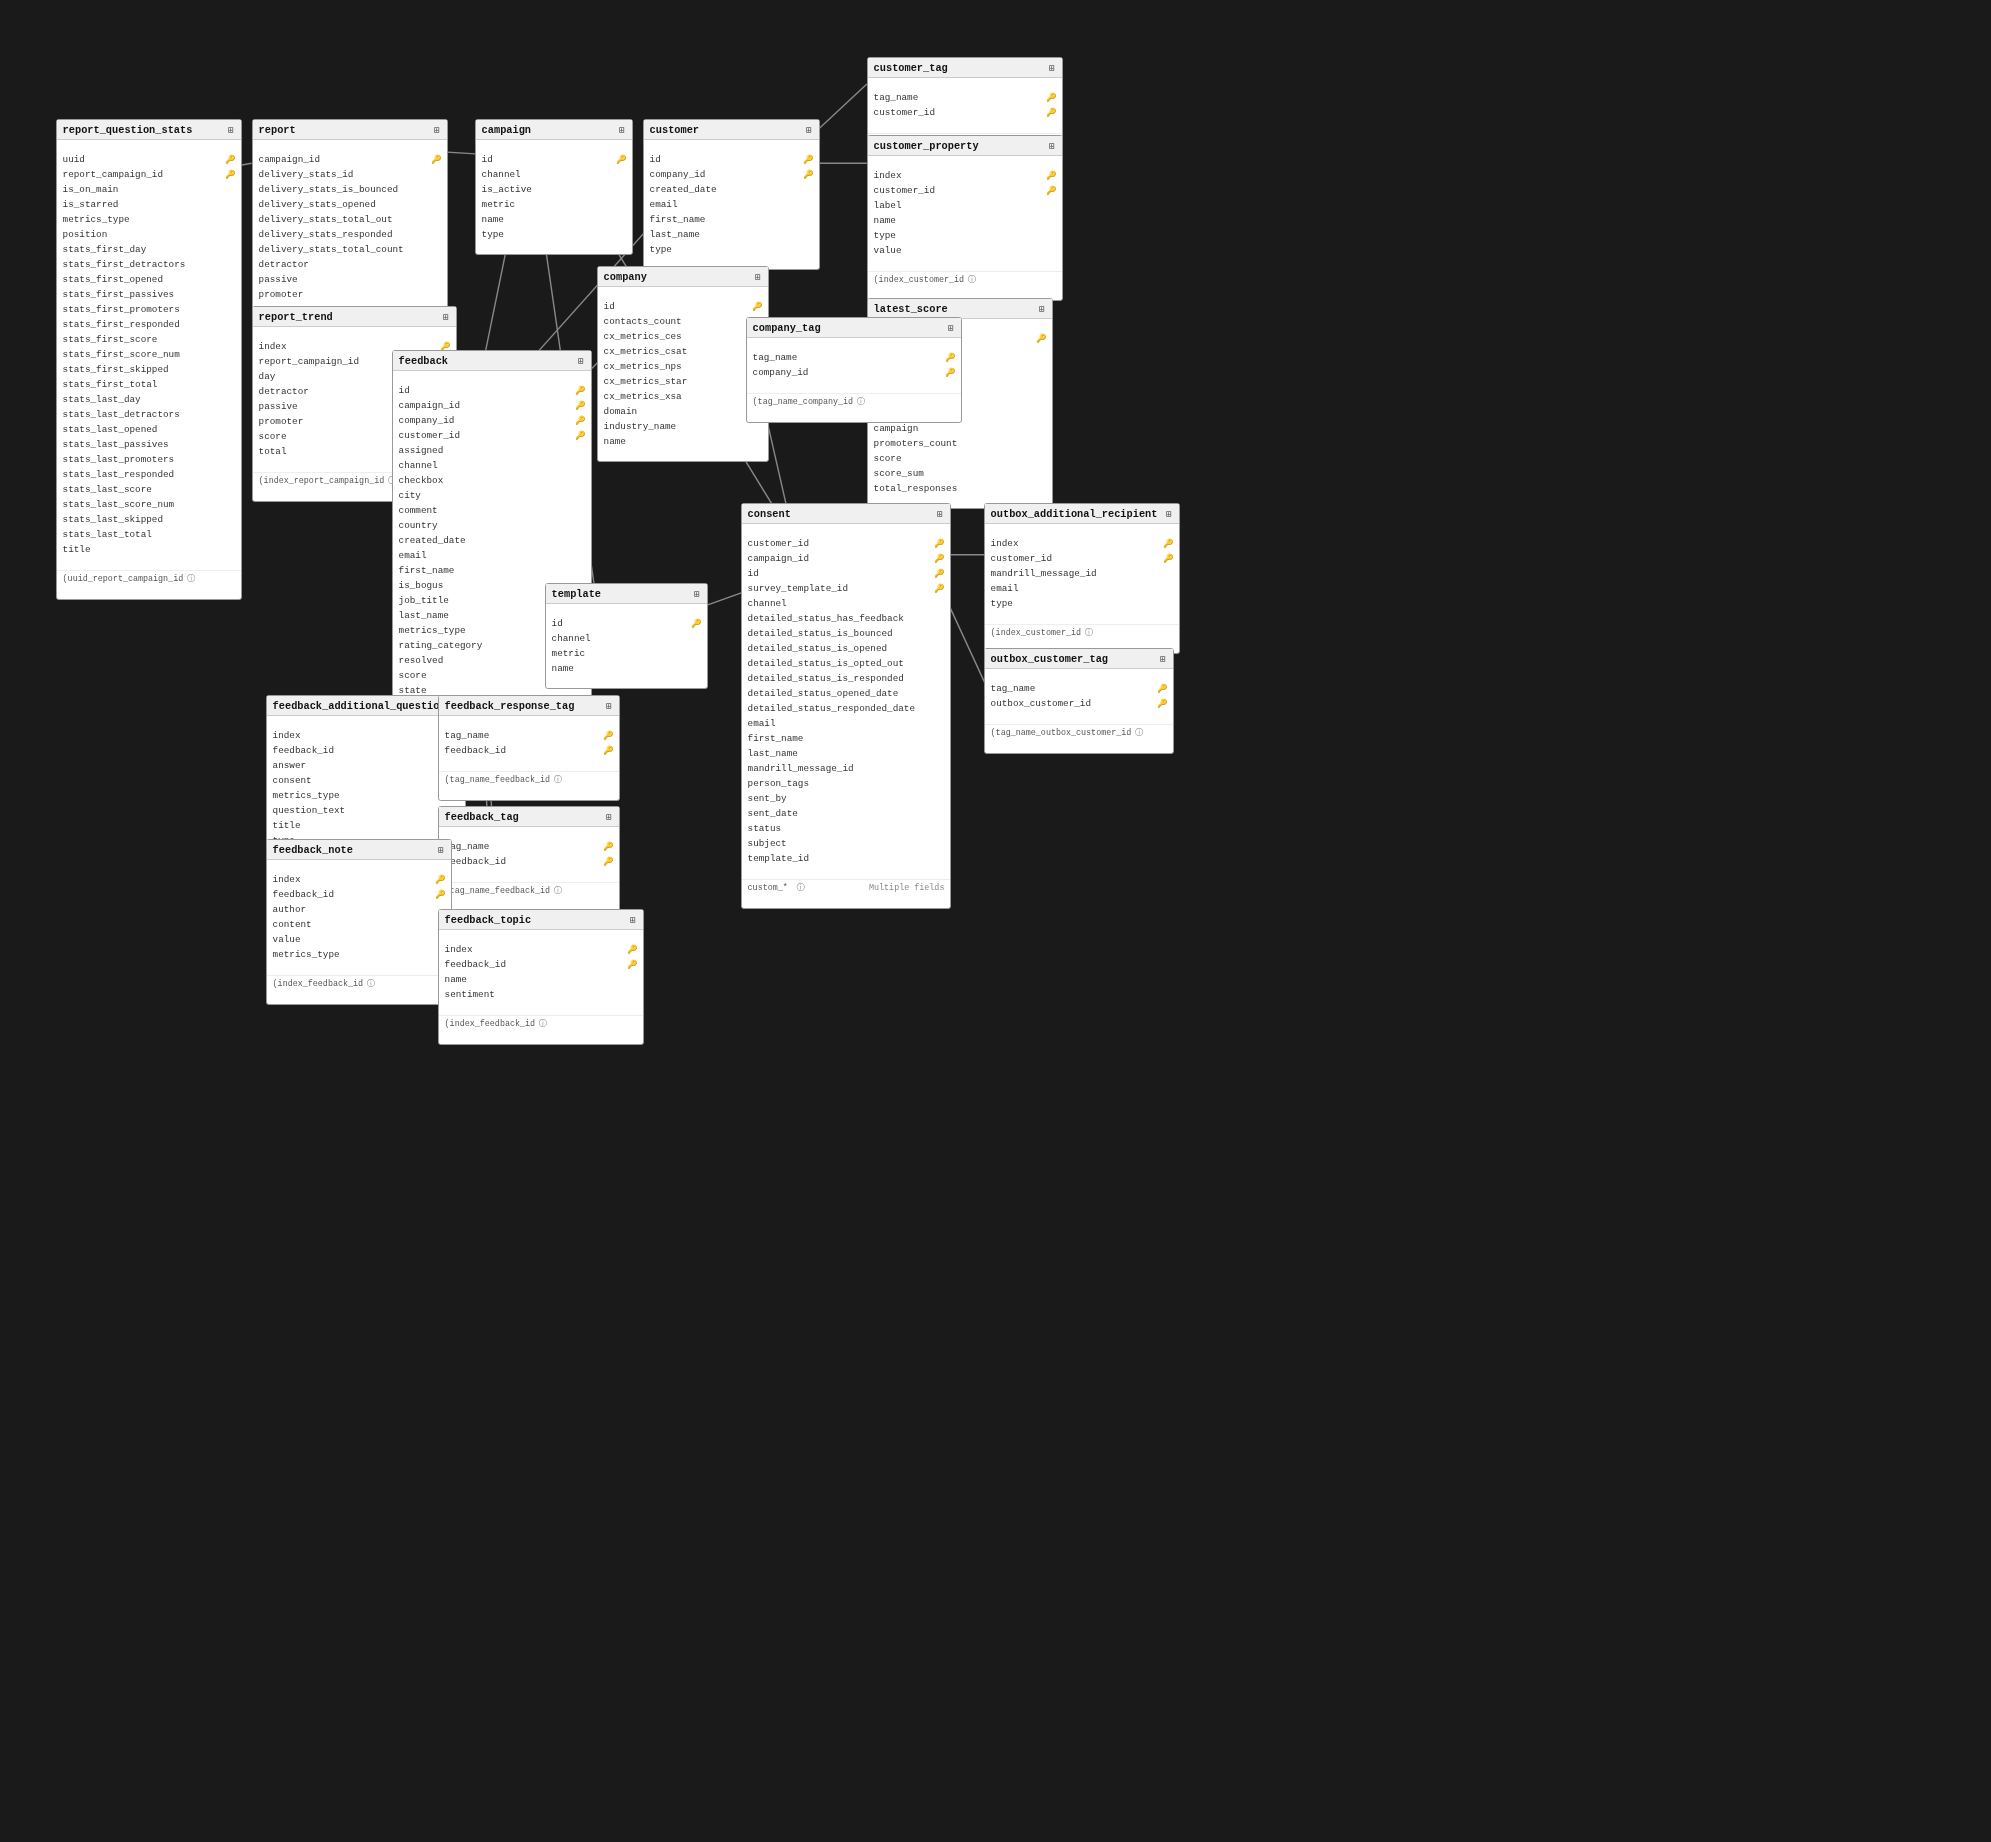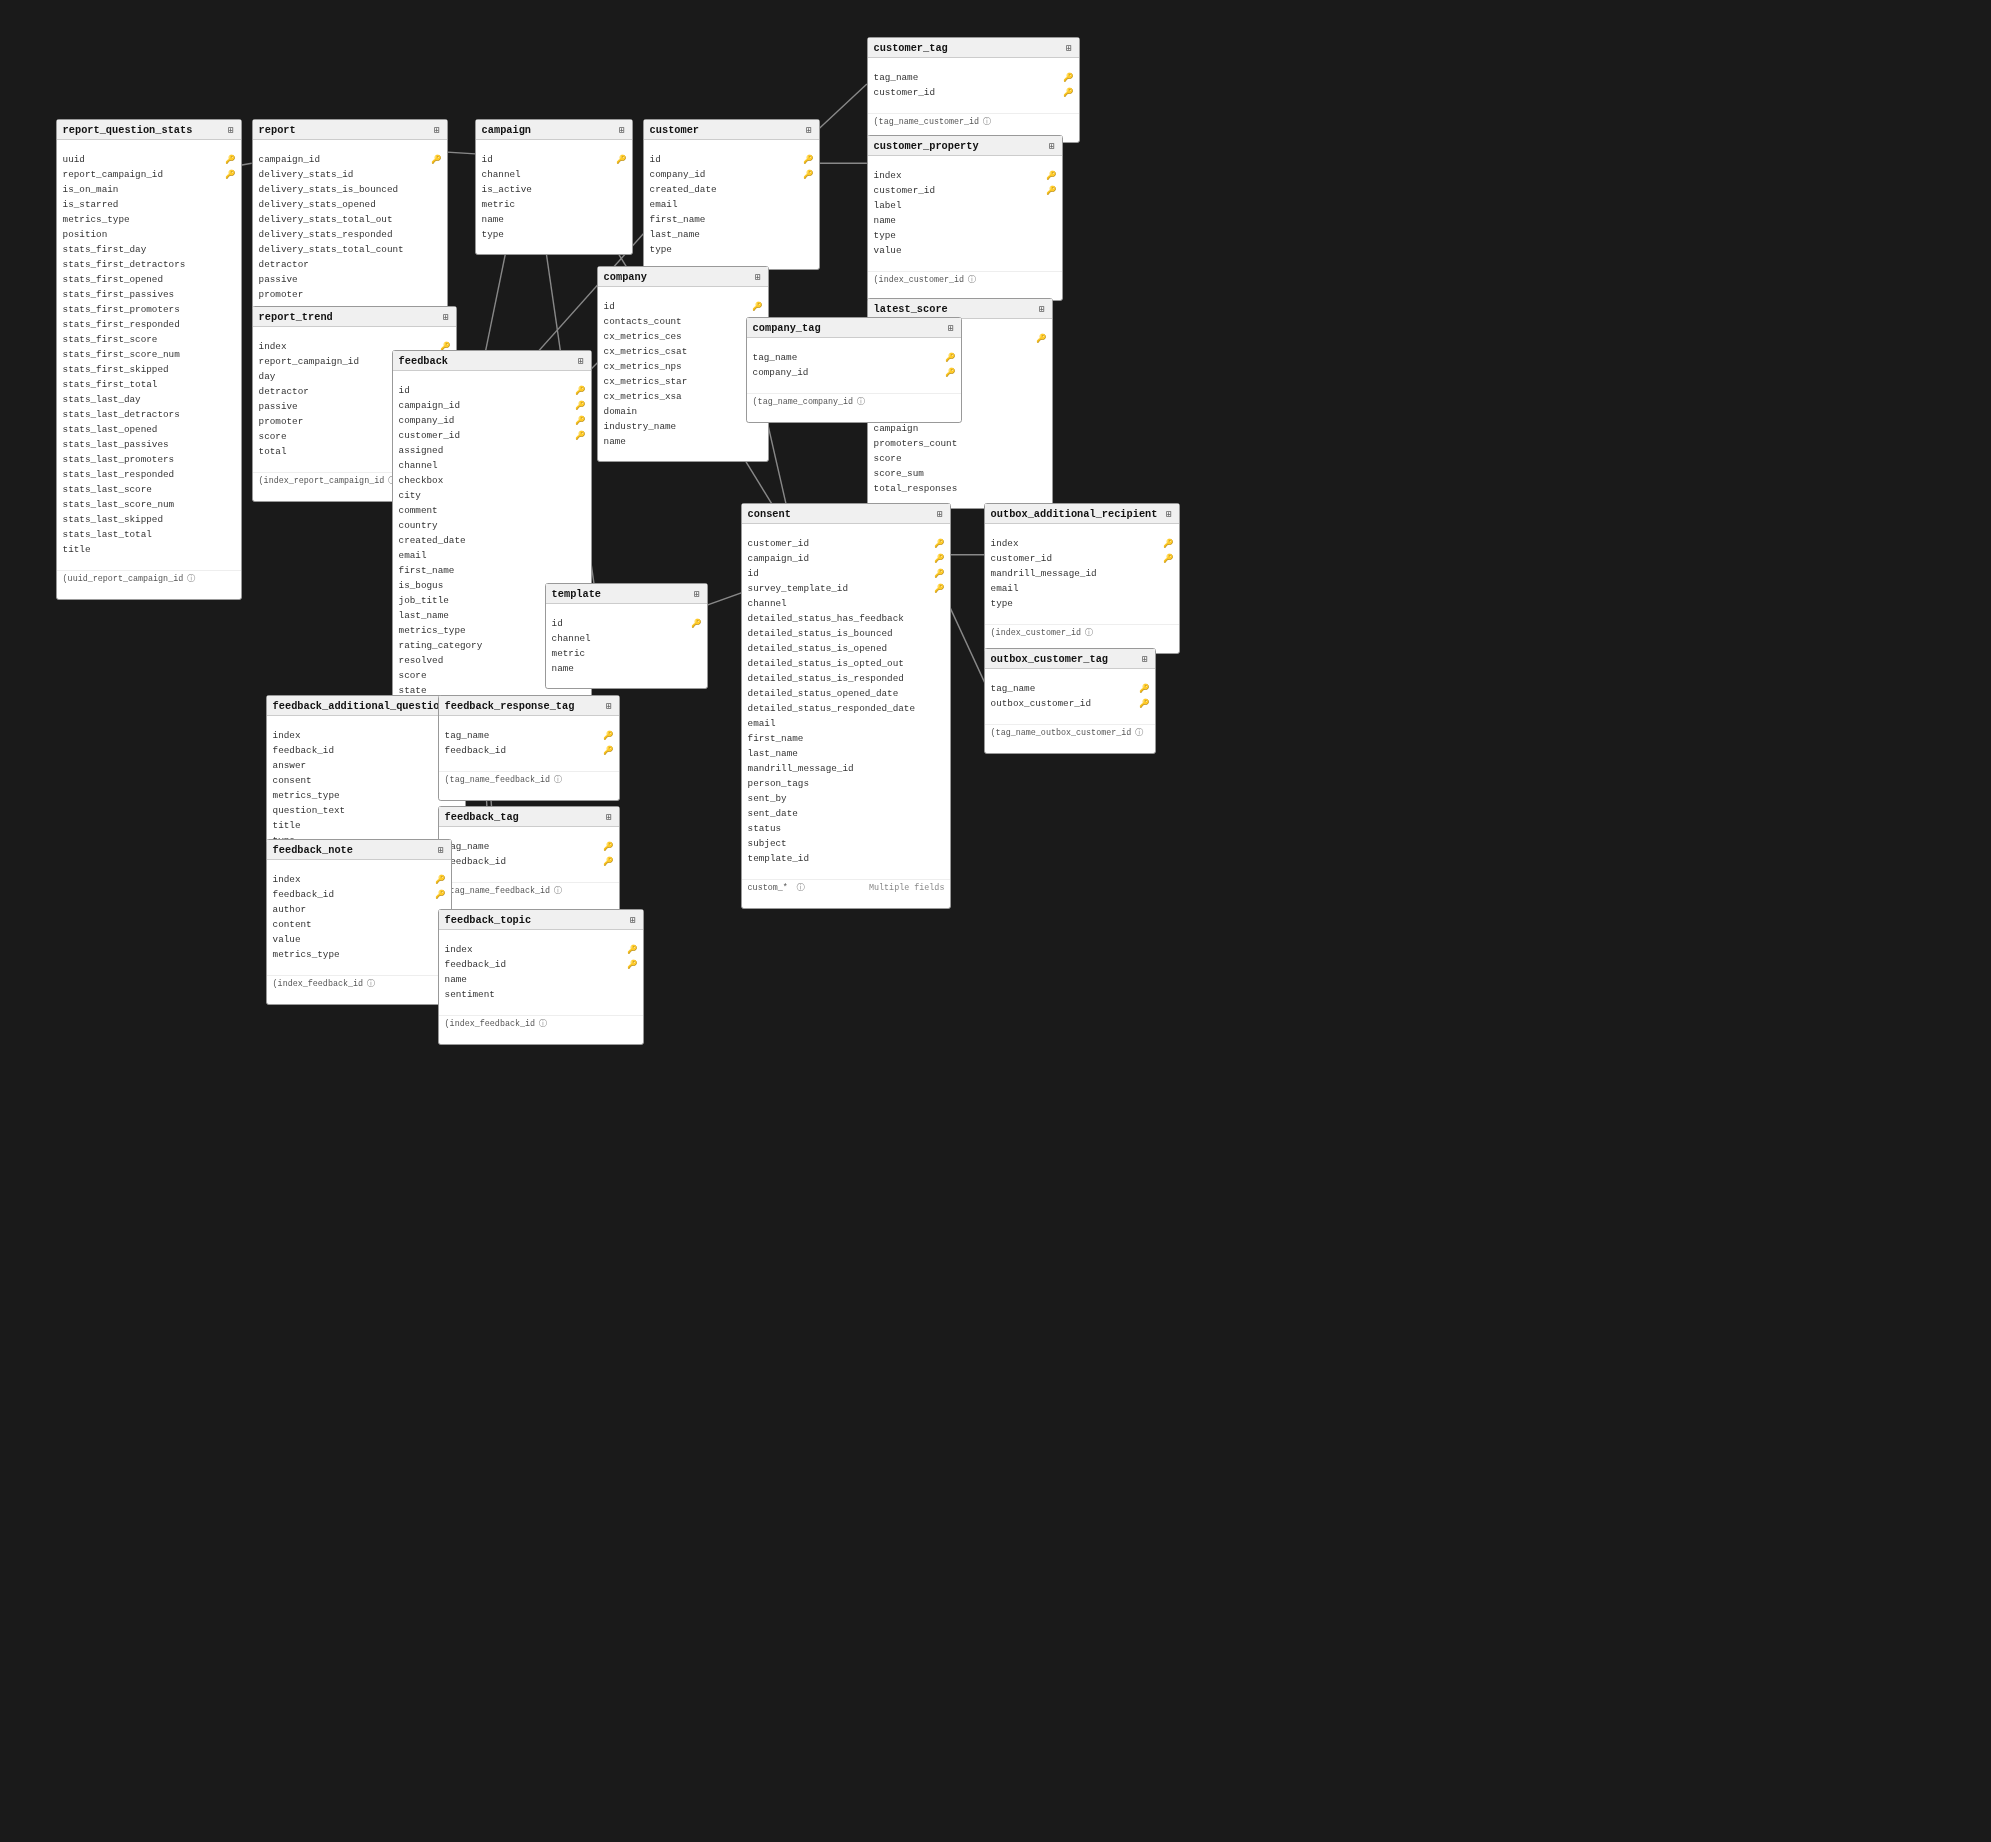--- a/index.html
+++ b/index.html
@@ -139,21 +139,21 @@
 
   <line x1="530" y1="780" x2="510" y2="640"></line>
 
   <line x1="530" y1="900" x2="510" y2="640"></line>
 
   <line x1="400" y1="930" x2="480" y2="640"></line>
 
   <line x1="530" y1="1005" x2="510" y2="640"></line>
 </svg>
 
-<div class="db-table" style="left:867px;top:37px;width:213px">
+<div class="db-table" style="left:867px;top:57px;width:196px">
   <div class="db-table-header">
     <span>customer_tag</span>
     <div class="header-icons">
           <span class="icon-btn">⊞</span>
         </div>
   </div>
   <div class="db-table-body">
     <div class="db-row">
           <span class="field-name">tag_name</span>
           <span class="key-icon">🔑</span>
@@ -766,21 +766,21 @@
     <div class="db-row">
           <span class="field-name">email</span>
         </div>
     <div class="db-row">
           <span class="field-name">type</span>
         </div>
     <div class="db-index-row">(index_customer_id <span class="info-icon">ⓘ</span></div>
   </div>
 </div>
 
-<div class="db-table" style="left:984px;top:648px;width:172px">
+<div class="db-table" style="left:984px;top:648px;width:190px">
   <div class="db-table-header">
     <span>outbox_customer_tag</span>
     <div class="header-icons">
           <span class="icon-btn">⊞</span>
         </div>
   </div>
   <div class="db-table-body">
     <div class="db-row">
           <span class="field-name">tag_name</span>
           <span class="key-icon">🔑</span>

